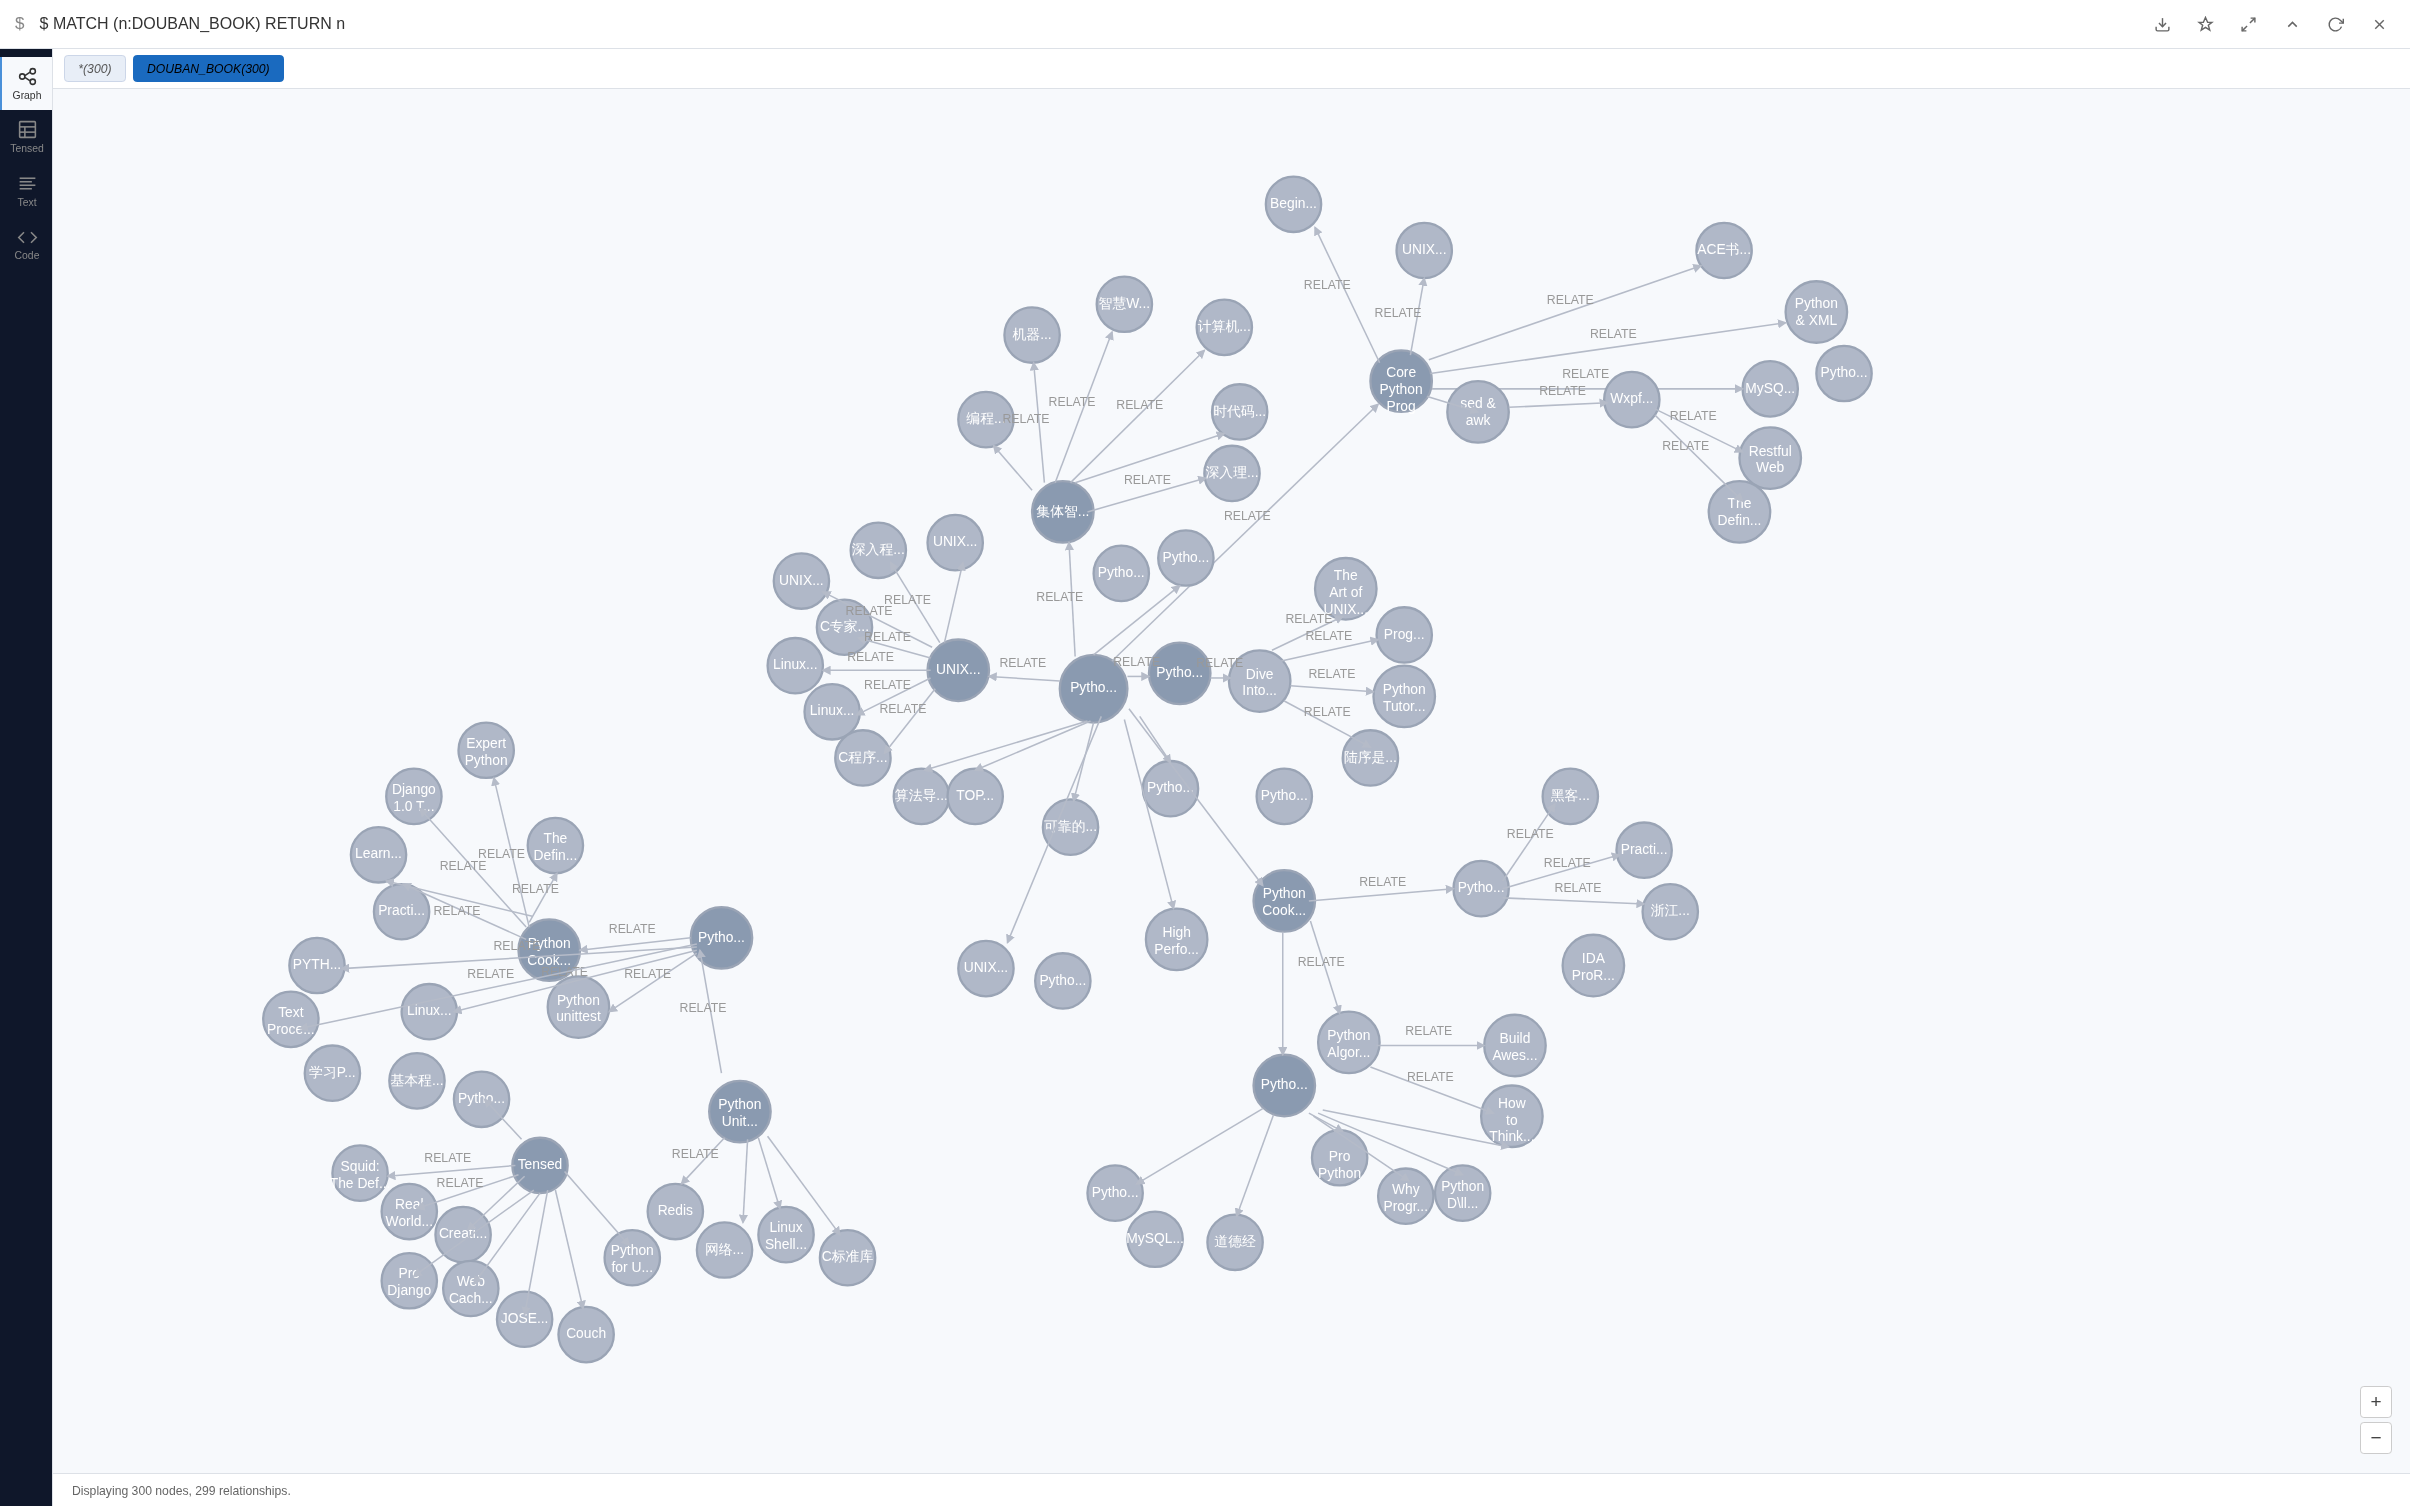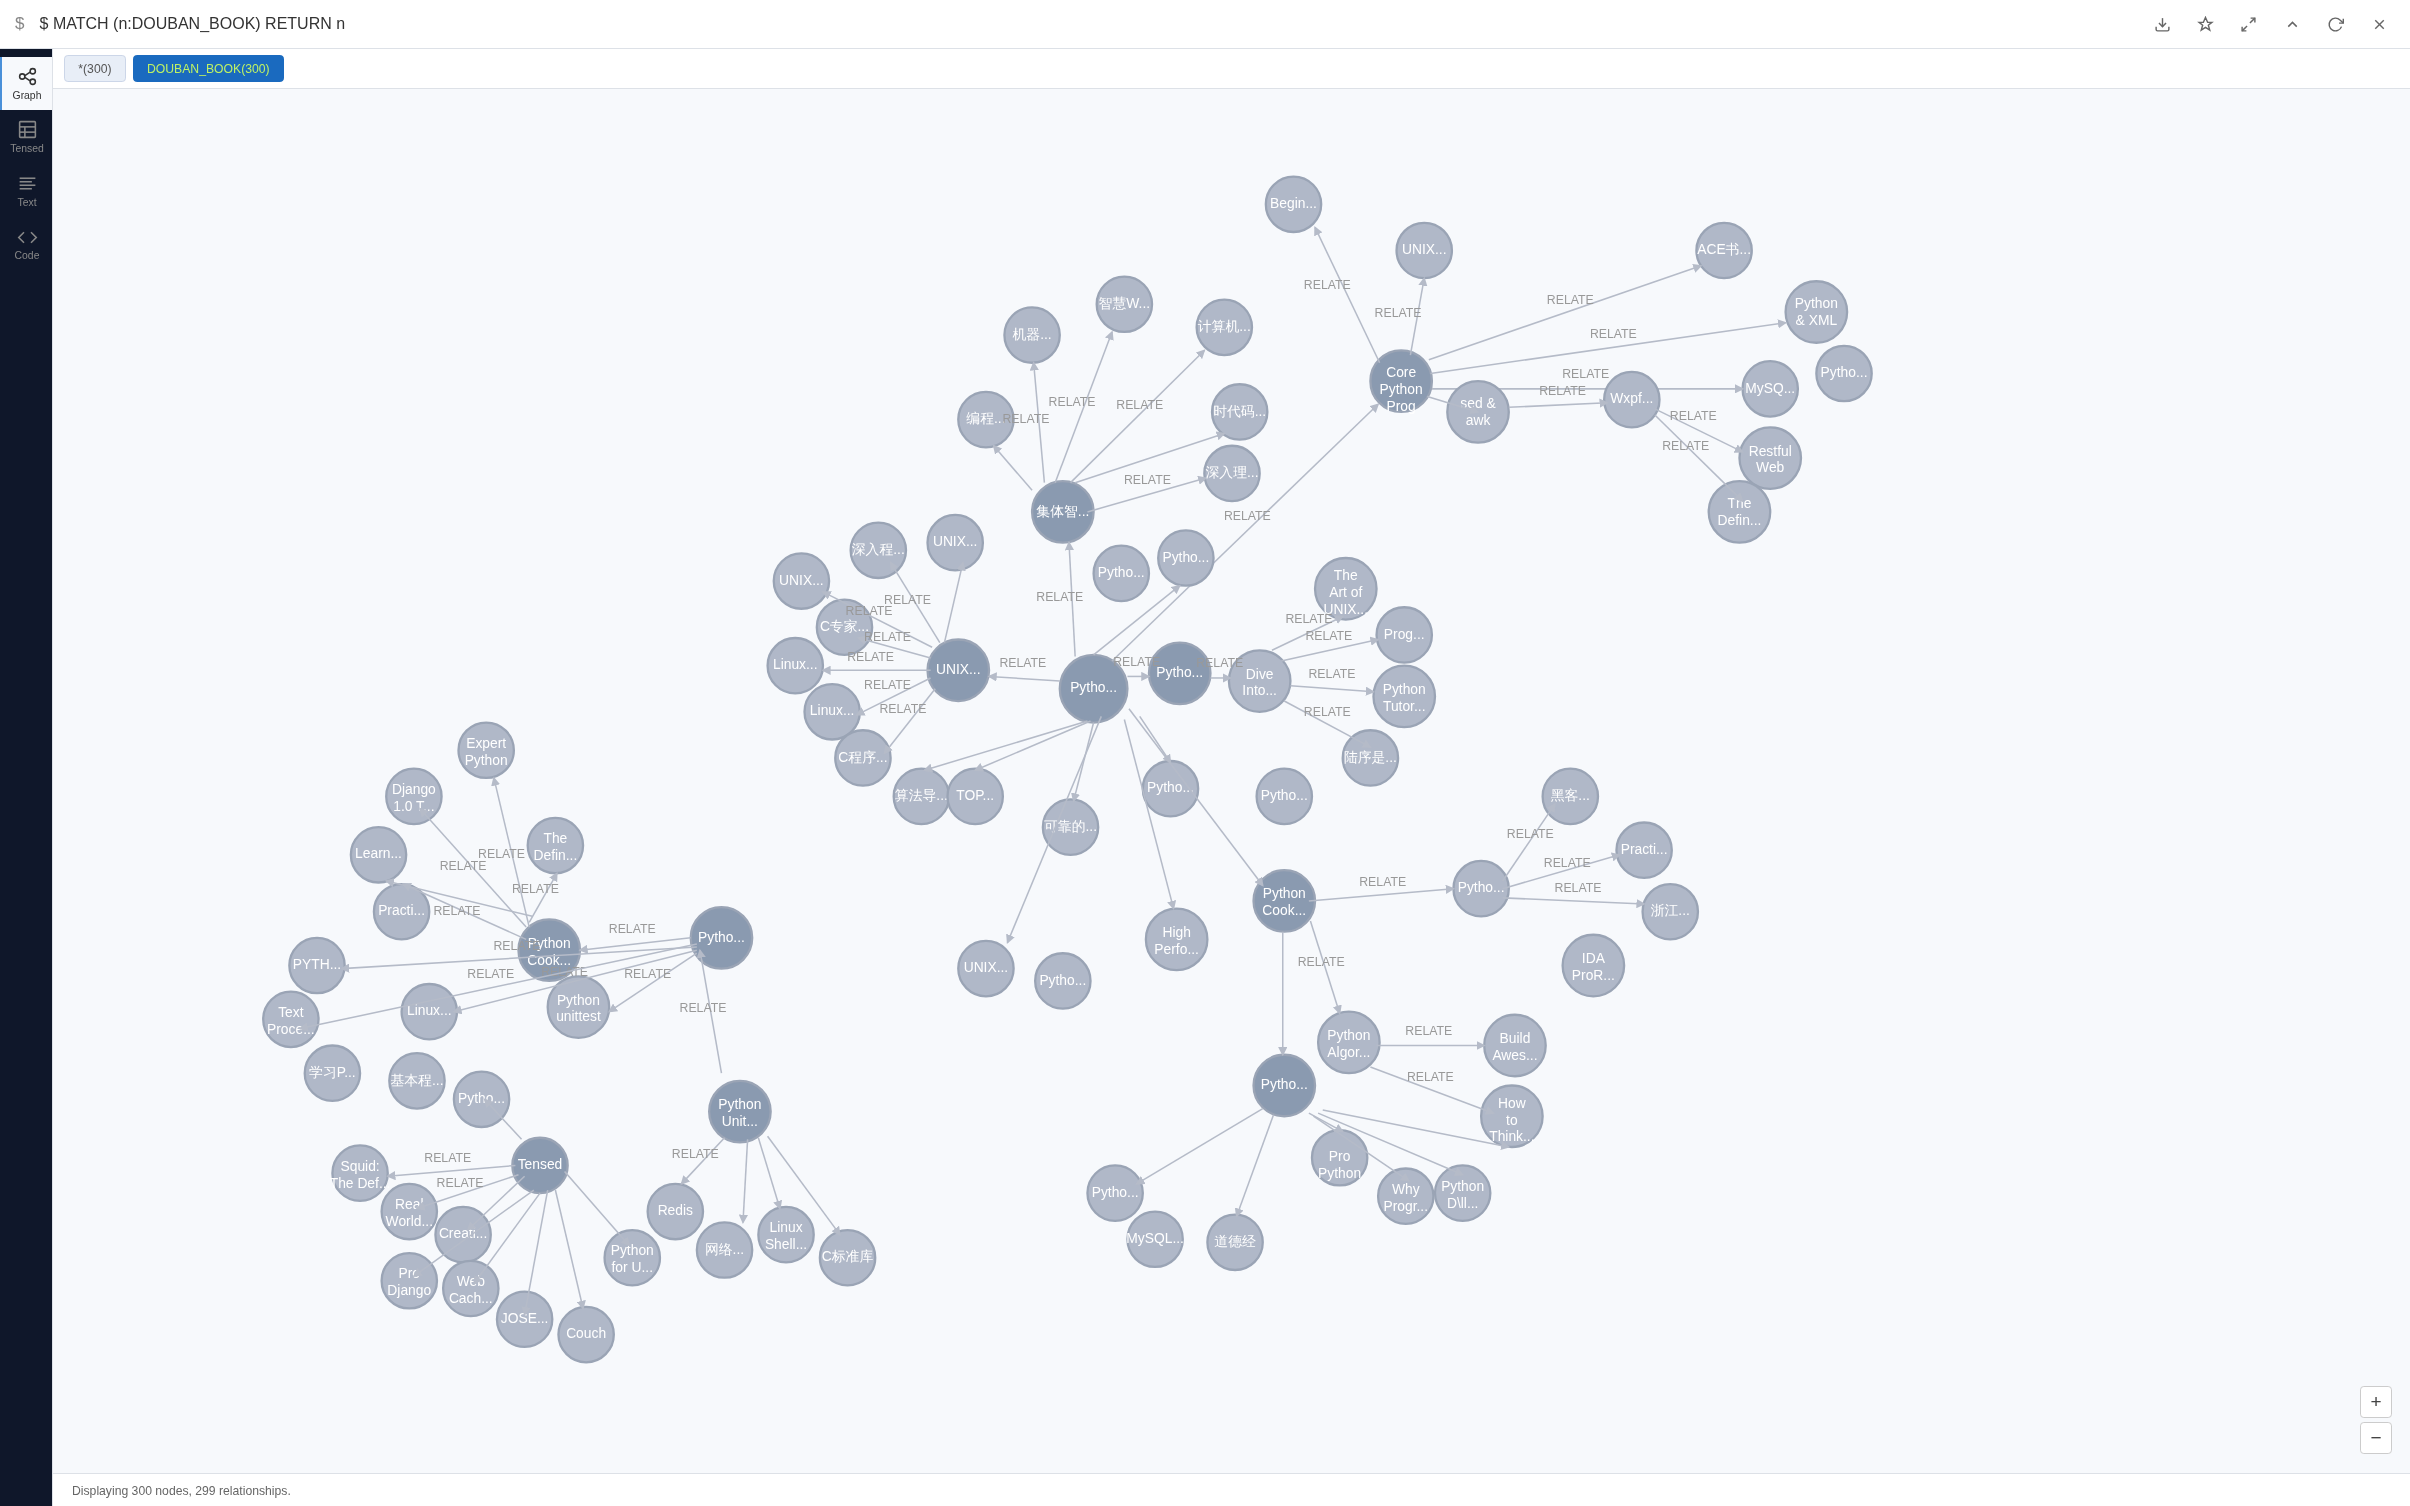--- a/index.html
+++ b/index.html
@@ -63,33 +63,34 @@
 
     
     .tab-bar {
       height: 40px;
       background: #fff;
       border-bottom: 0.9px solid #dde1e7;
       display: flex;
       align-items: center;
       padding: 0 11.3px;
       gap: 7.5px;
+      font-style: italic;
     }
     .tab {
       padding: 5.6px 13px;
       border-radius: 3.8px;
       font-size: 12.2px;
       cursor: pointer;
       color: #555;
       background: none;
       border: 0.9px solid transparent;
     }
     .tab.active {
       background: #1a6abf;
-      color: #bef264;
+      color: #000000;
       border-color: #1a6abf;
     }
     .tab:not(.active) { background: #e8eef7; border-color: #ccd6e8; color: #555; }
 
     
     .graph-canvas {
       flex: 1;
       background: #f7f9fc;
       position: relative;
       overflow: hidden;

